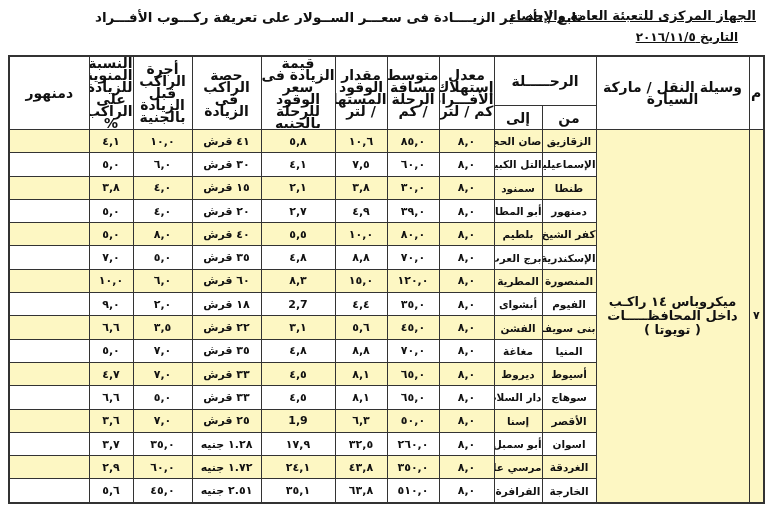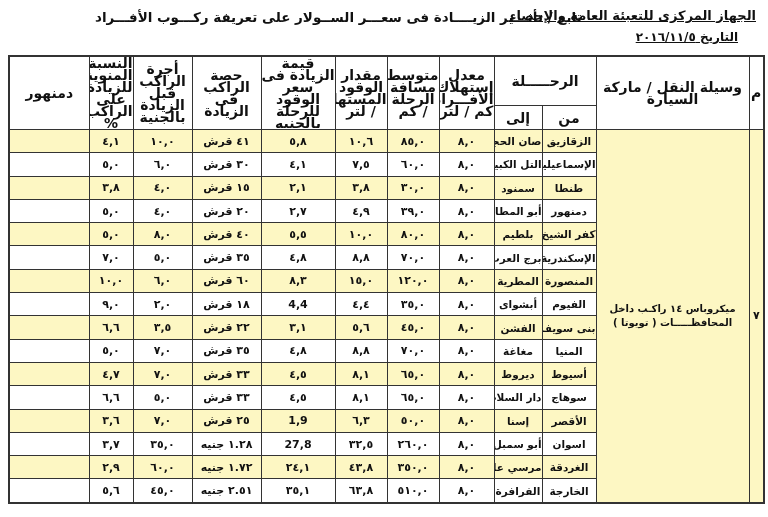--- a/index.html
+++ b/index.html
@@ -14,21 +14,21 @@
   table { position:absolute; left:8px; top:55px; width:755px; border-collapse:collapse;
           direction:rtl; table-layout:fixed; border:2px solid #333; }
   th, td { border:1px solid #333; padding:0; text-align:center; vertical-align:middle;
            font-size:11px; font-weight:bold; overflow:hidden; }
   th { font-size:14px; line-height:12px; background:#fff; }
   thead tr.h1 th { height:47px; }
   thead tr.h2 th { height:22px; }
   tbody td { height:22.3px; }
   tr.odd td { background:#fdf7c3; }
   tr.even td { background:#ffffff; }
-  td.vehicle { background:#fdf7c3 !important; font-size:10px; line-height:14px; padding:0 6px; }
+  td.vehicle { background:#fdf7c3 !important; font-size:13px; line-height:14px; padding:0 6px; }
   td.num-col { background:#fdf7c3 !important; }
   td.place { font-size:10.5px; white-space:nowrap; }
 </style>
 </head>
 <body>
 
 <div class="org">الجهاز المركزى للتعبئة العامة والإحصاء</div>
 <div class="date">التاريخ ٢٠١٦/١١/٥</div>
 <div class="title">تابع / تأثـــير الزيــــادة فى سعـــر الســولار على تعريفة ركـــوب الأفـــراد</div>
 
@@ -152,21 +152,21 @@
         <td>٦,٠</td>
         <td>١٠,٠</td>
         <td></td>
       </tr>
       <tr class="even">
         <td class="place">الفيوم</td>
         <td class="place">أبشواى</td>
         <td>٨,٠</td>
         <td>٣٥,٠</td>
         <td>٤,٤</td>
-        <td>4,4</td>
+        <td>2,7</td>
         <td>١٨ قرش</td>
         <td>٢,٠</td>
         <td>٩,٠</td>
         <td></td>
       </tr>
       <tr class="odd">
         <td class="place">بنى سويف</td>
         <td class="place">الفشن</td>
         <td>٨,٠</td>
         <td>٤٥,٠</td>
@@ -224,21 +224,21 @@
         <td>٧,٠</td>
         <td>٣,٦</td>
         <td></td>
       </tr>
       <tr class="even">
         <td class="place">اسوان</td>
         <td class="place">أبو سمبل</td>
         <td>٨,٠</td>
         <td>٢٦٠,٠</td>
         <td>٣٢,٥</td>
-        <td>27,8</td>
+        <td>١٧,٩</td>
         <td>١.٢٨ جنيه</td>
         <td>٣٥,٠</td>
         <td>٣,٧</td>
         <td></td>
       </tr>
       <tr class="odd">
         <td class="place">الغردقة</td>
         <td class="place">مرسي علم</td>
         <td>٨,٠</td>
         <td>٣٥٠,٠</td>

